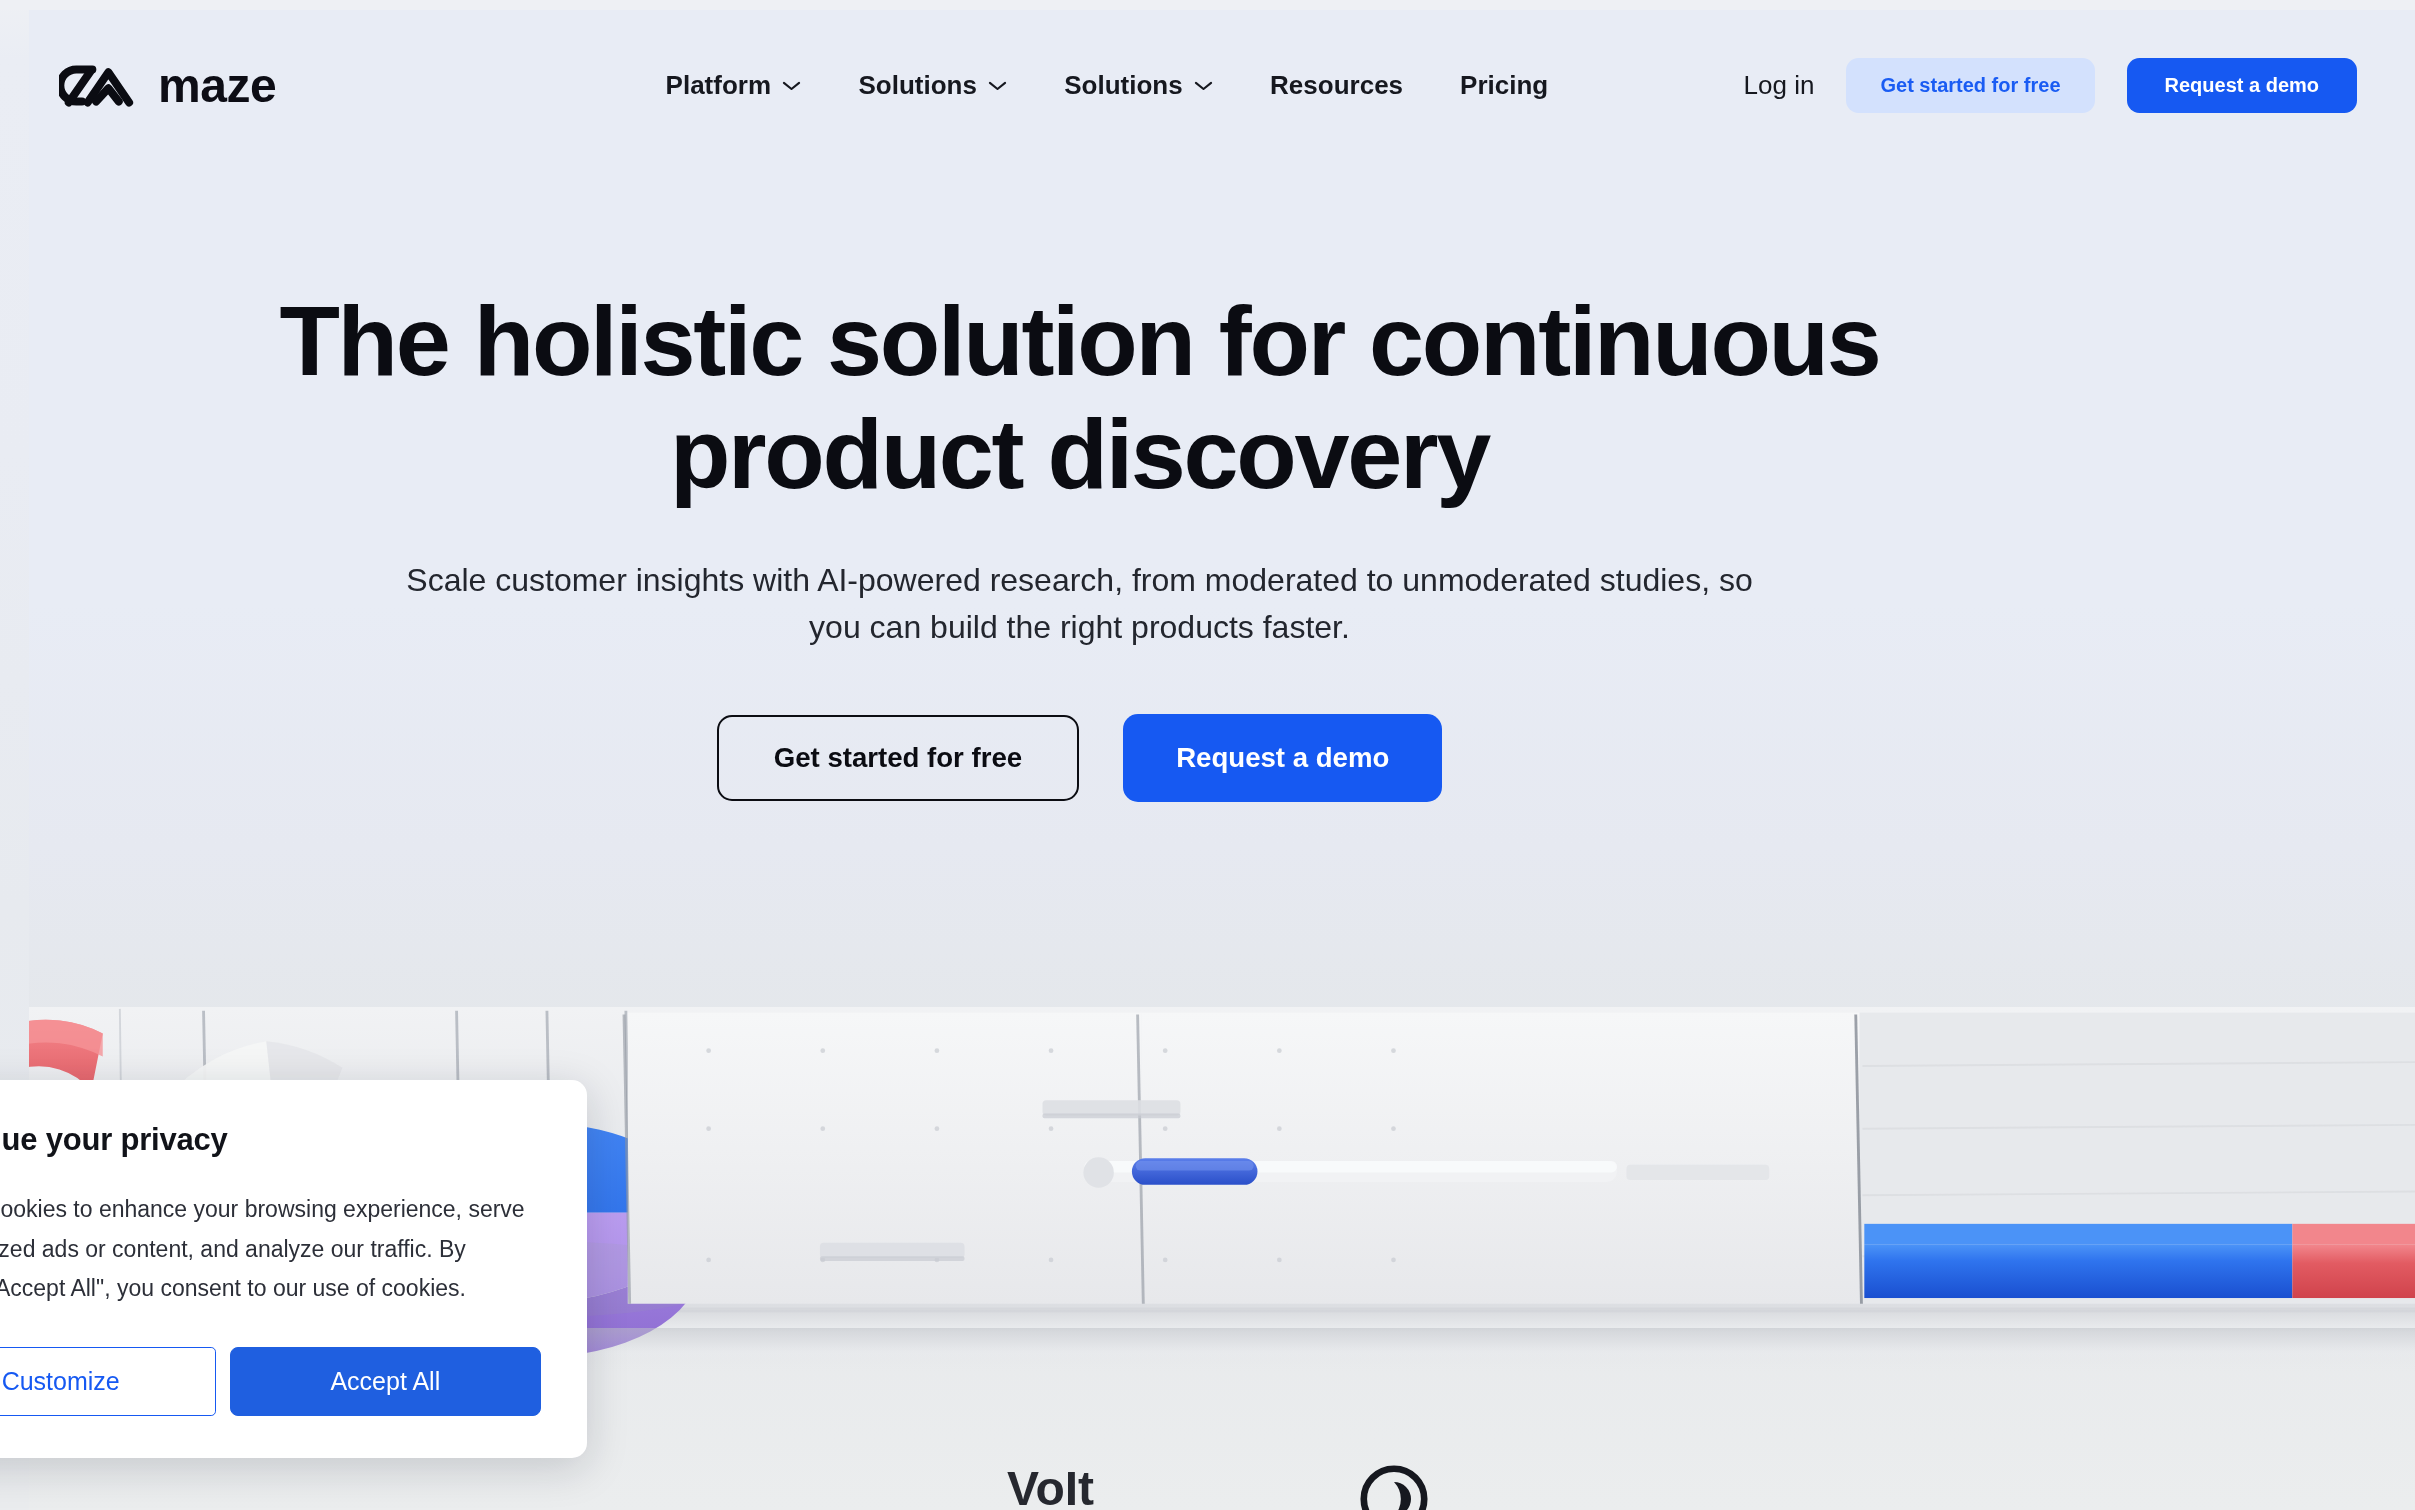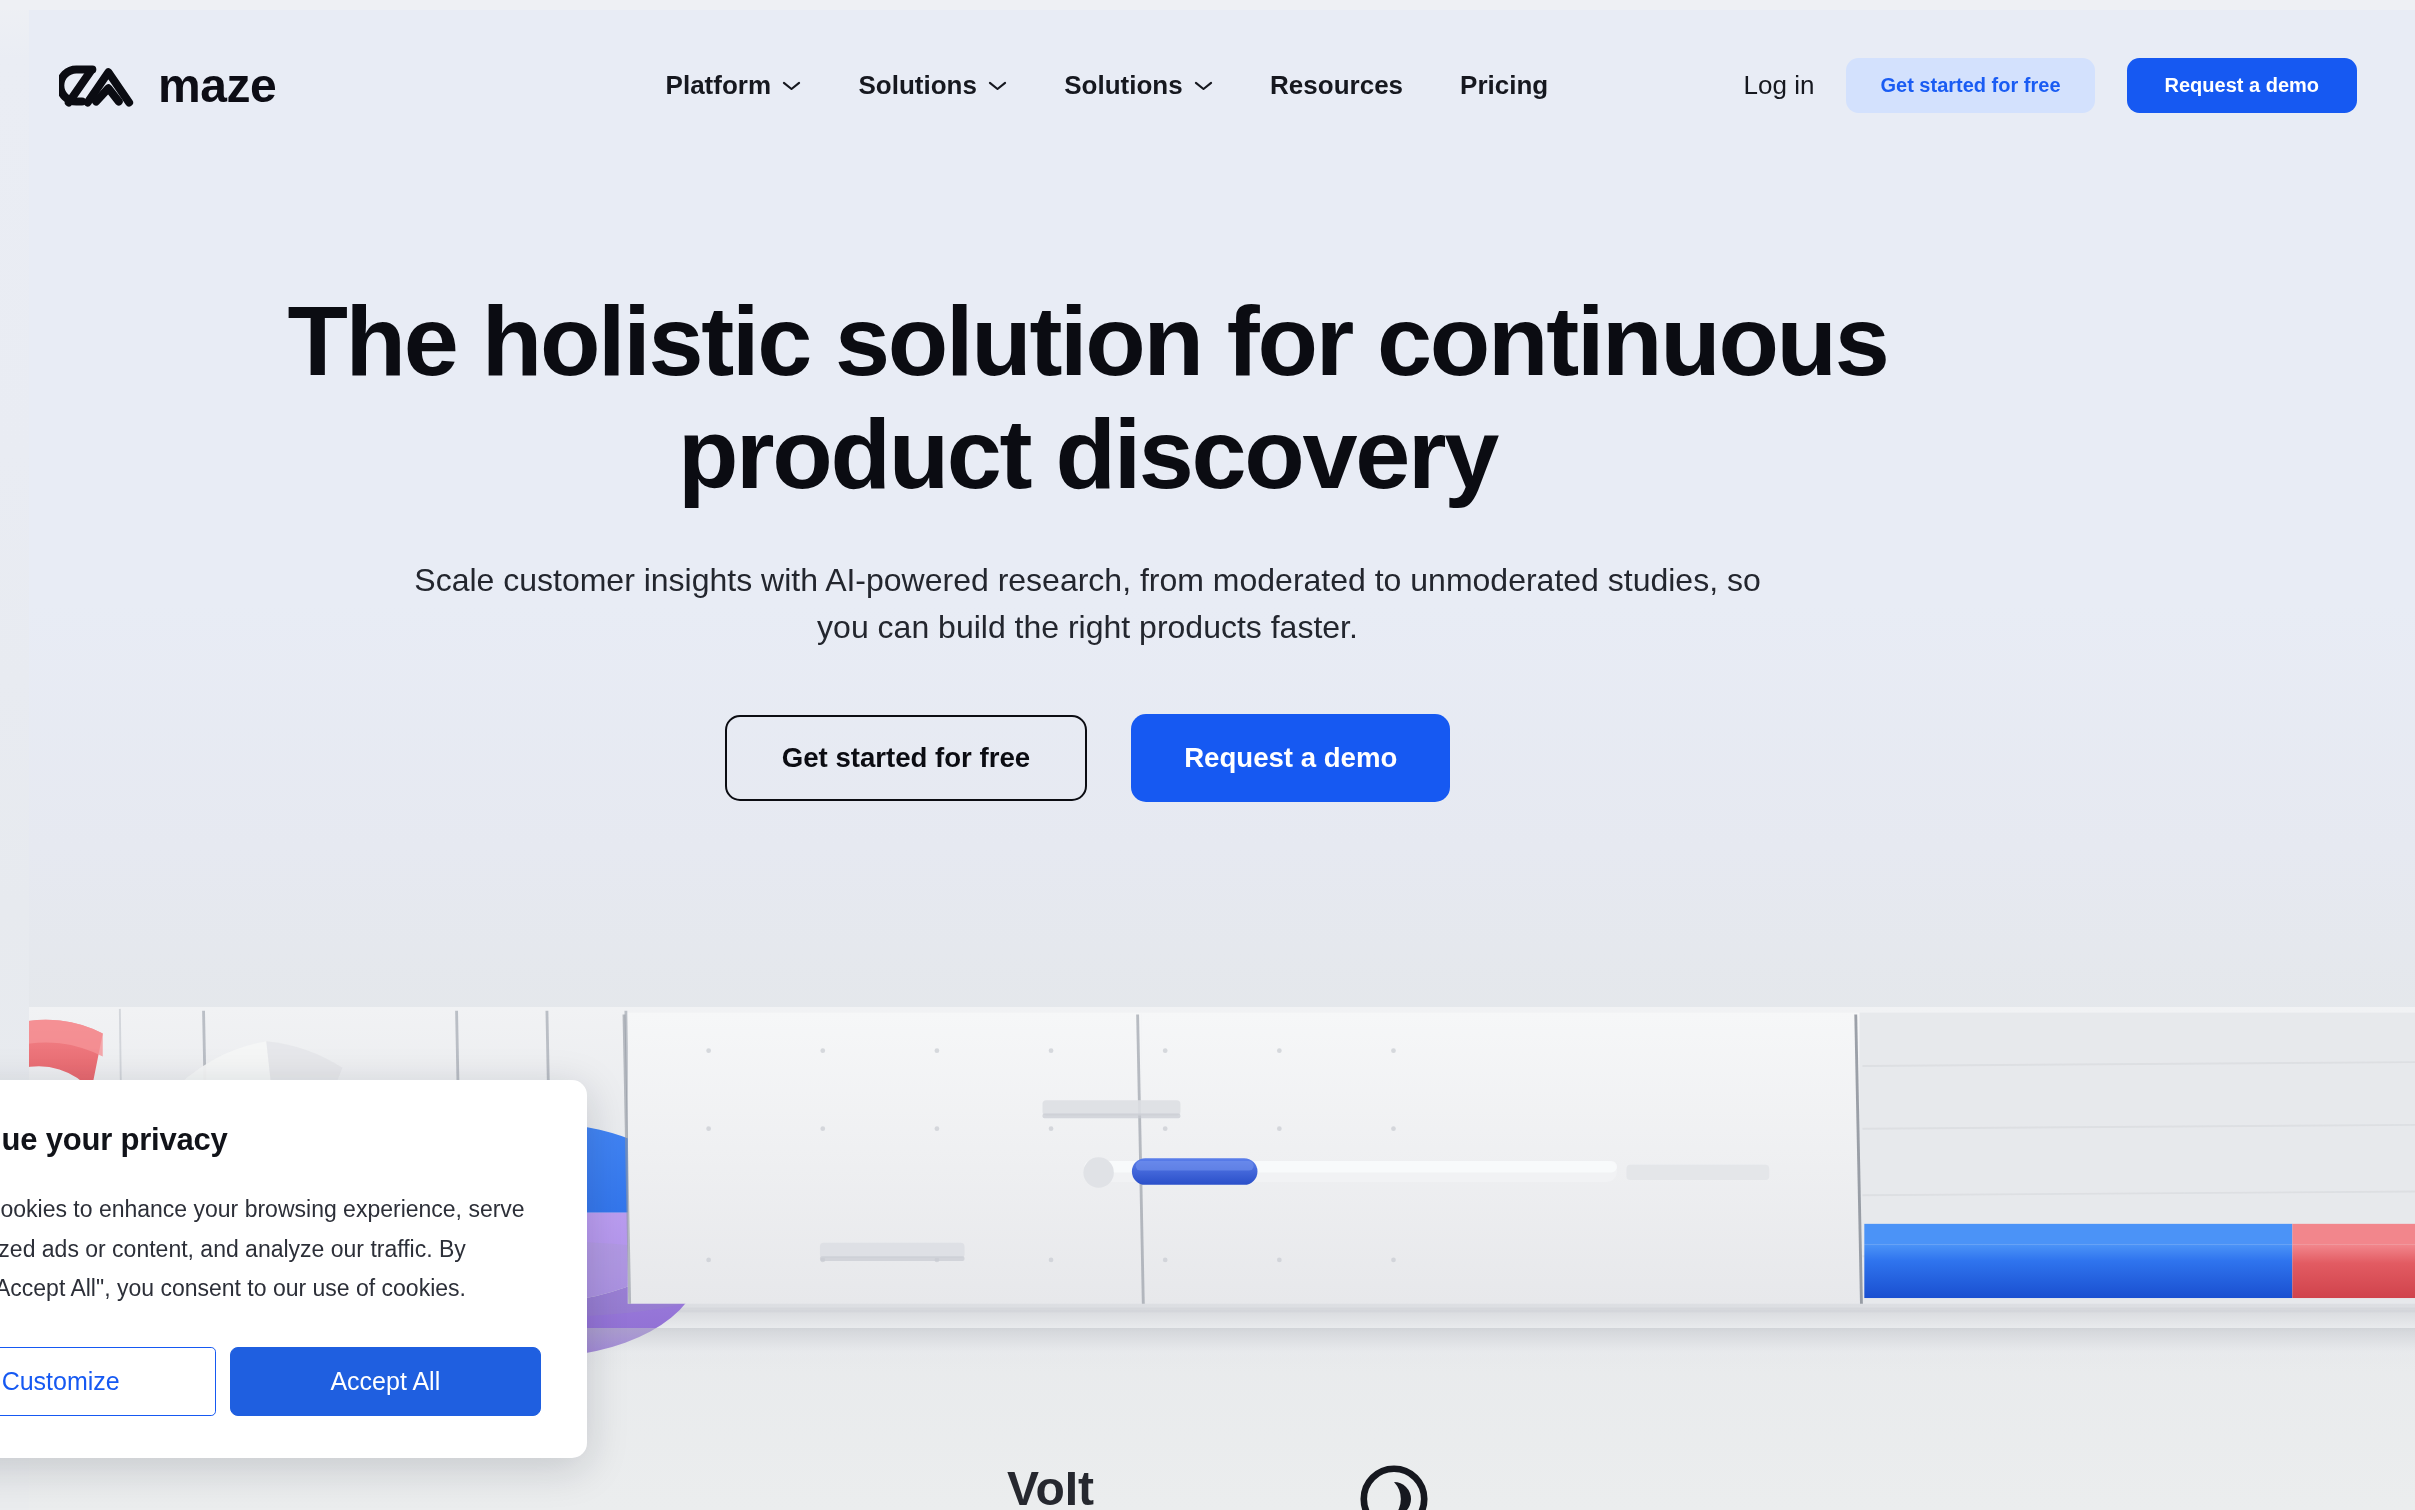--- a/index.html
+++ b/index.html
@@ -80,21 +80,21 @@
   .btn-blue {
     background: #1659f2; color: #ffffff;
     font-size: 20px; font-weight: 700;
     padding: 16px 38px; border-radius: 12.4px;
     cursor: pointer; white-space: nowrap; border: none;
     font-family: inherit;
   }
 
   
   .hero {
-    position: absolute; top: 285px; left: 16px; width: 2119px;
+    position: absolute; top: 285px; left: 8px; width: 2119px;
     text-align: center; z-index: 30; padding-left: 24px;
   }
   .hero h1 {
     font-size: 99px; line-height: 1.14; font-weight: 700;
     color: #0b0c12; letter-spacing: -2.3px;
     max-width: 1636px; margin: 0 auto;
   }
   .hero p {
     margin: 46px auto 0;
     font-size: 32px; line-height: 1.48; color: #23262e;

